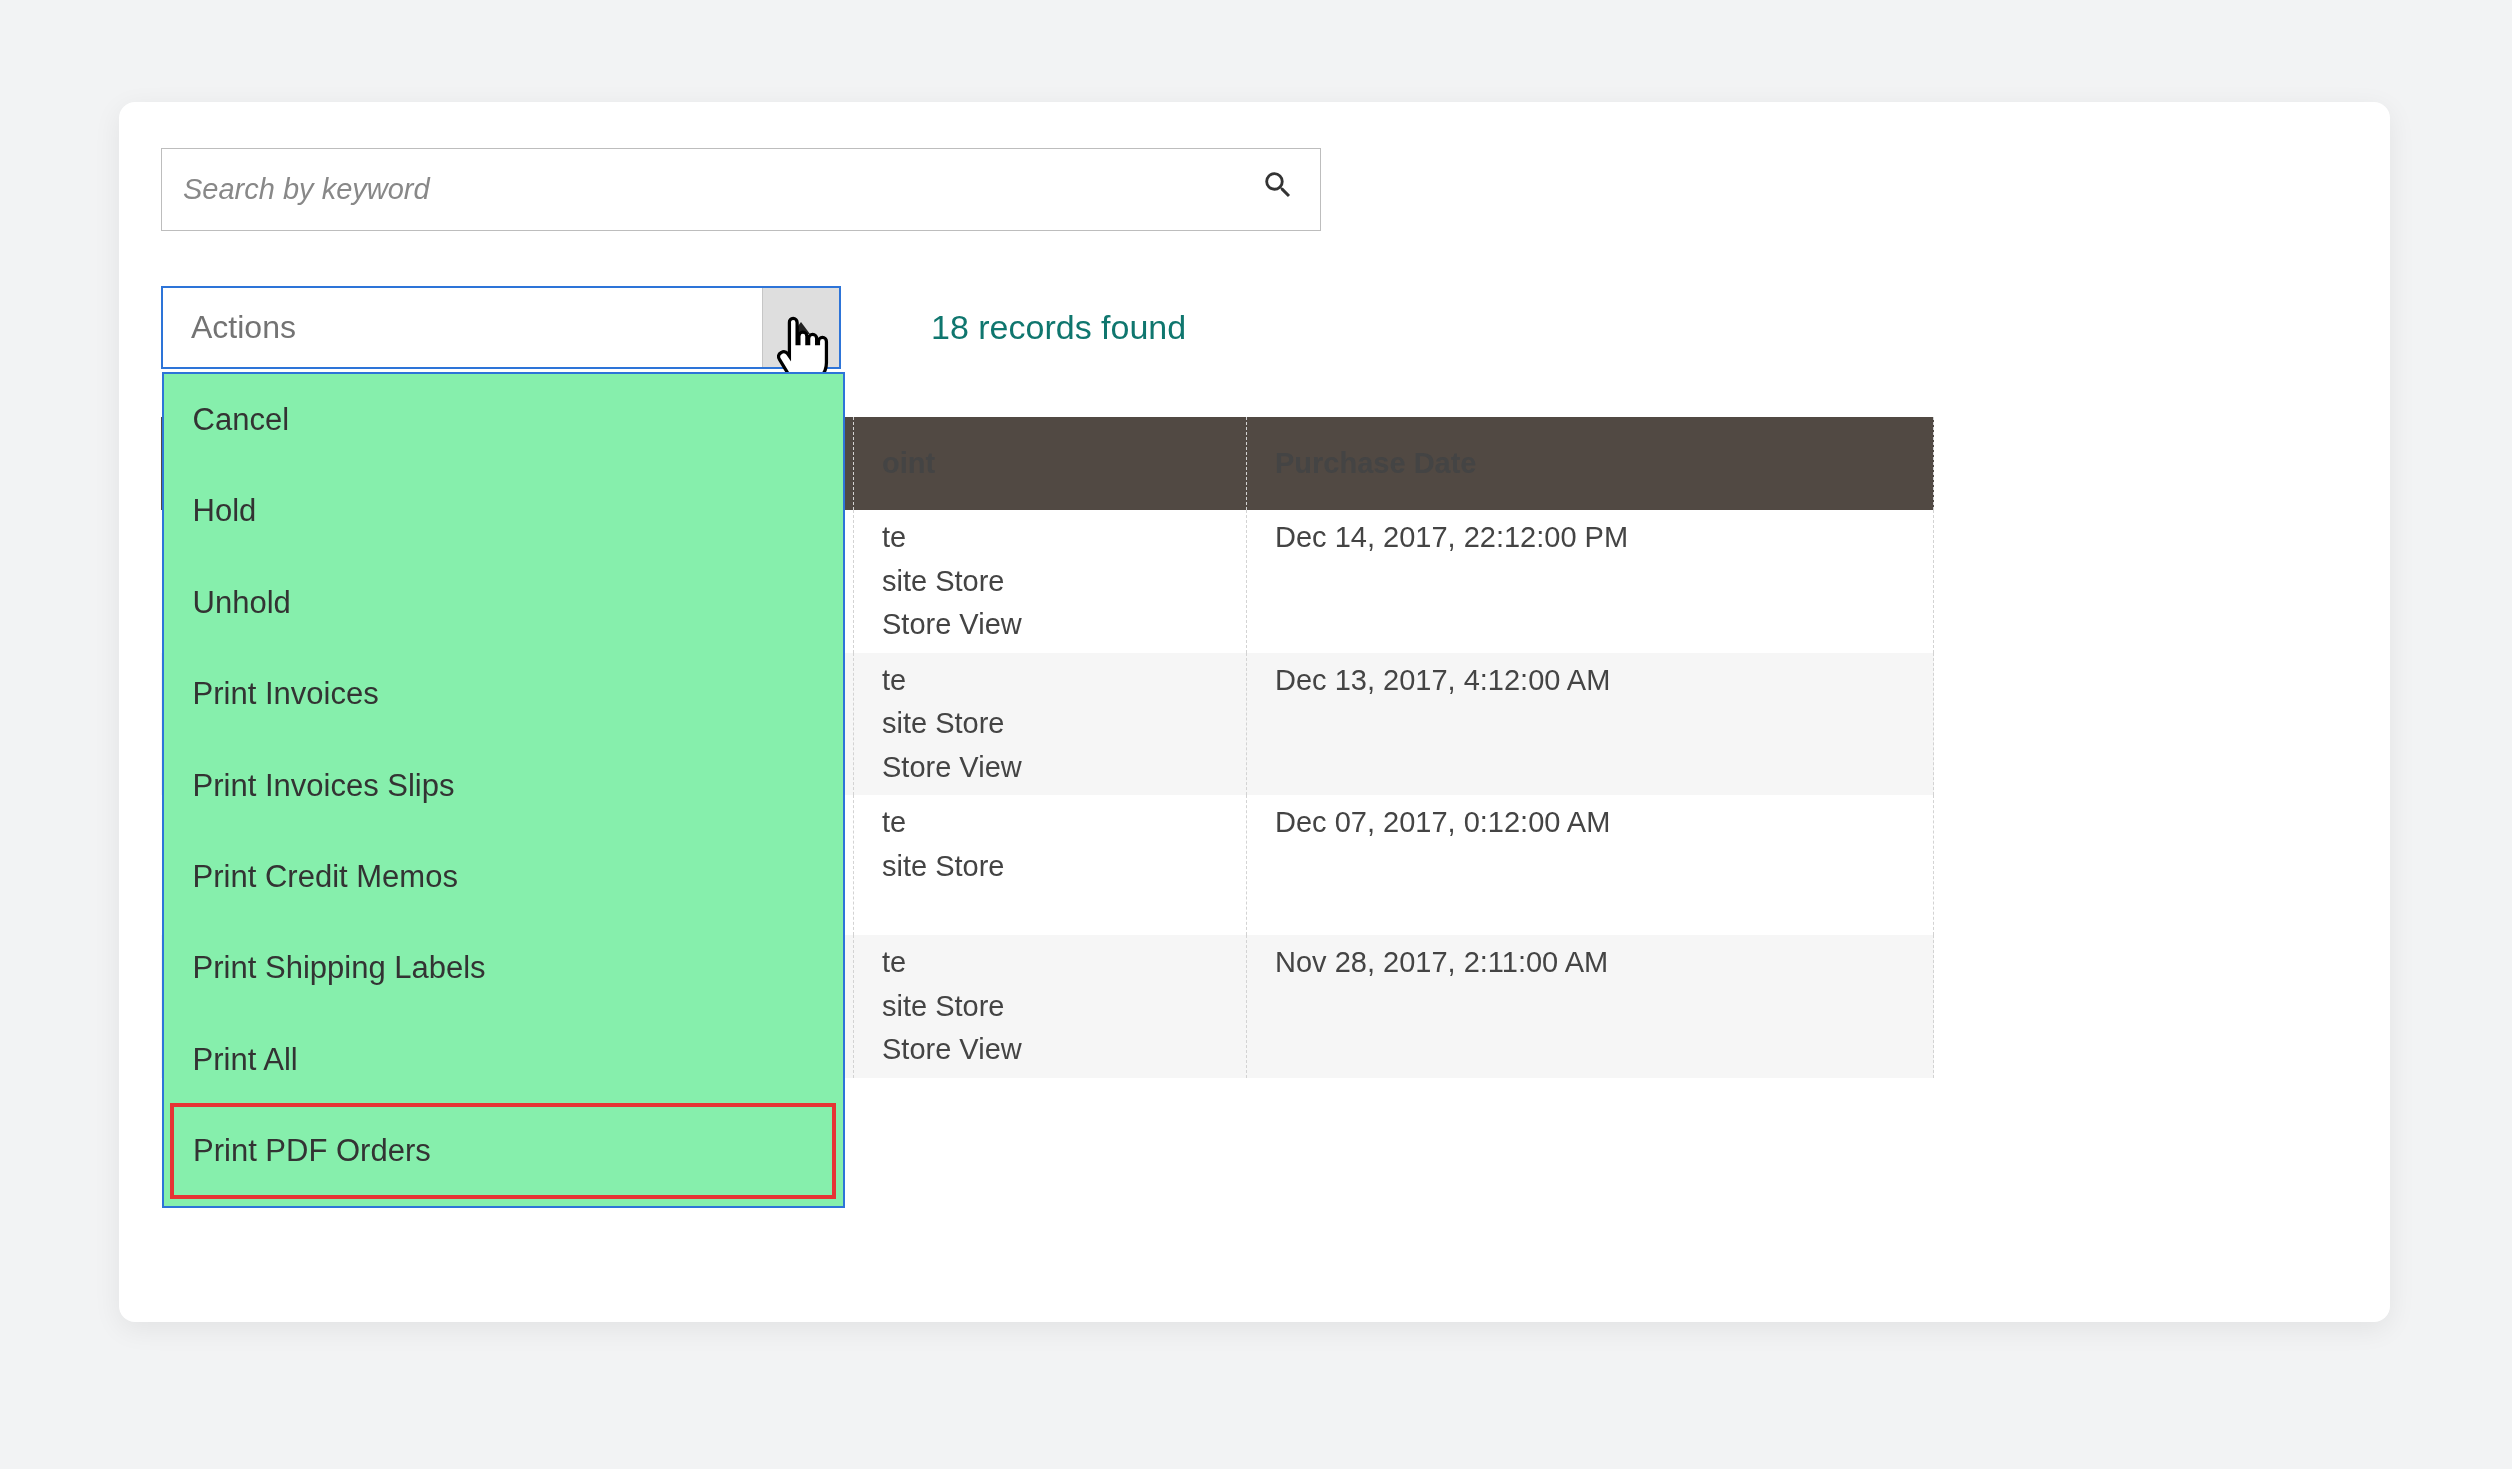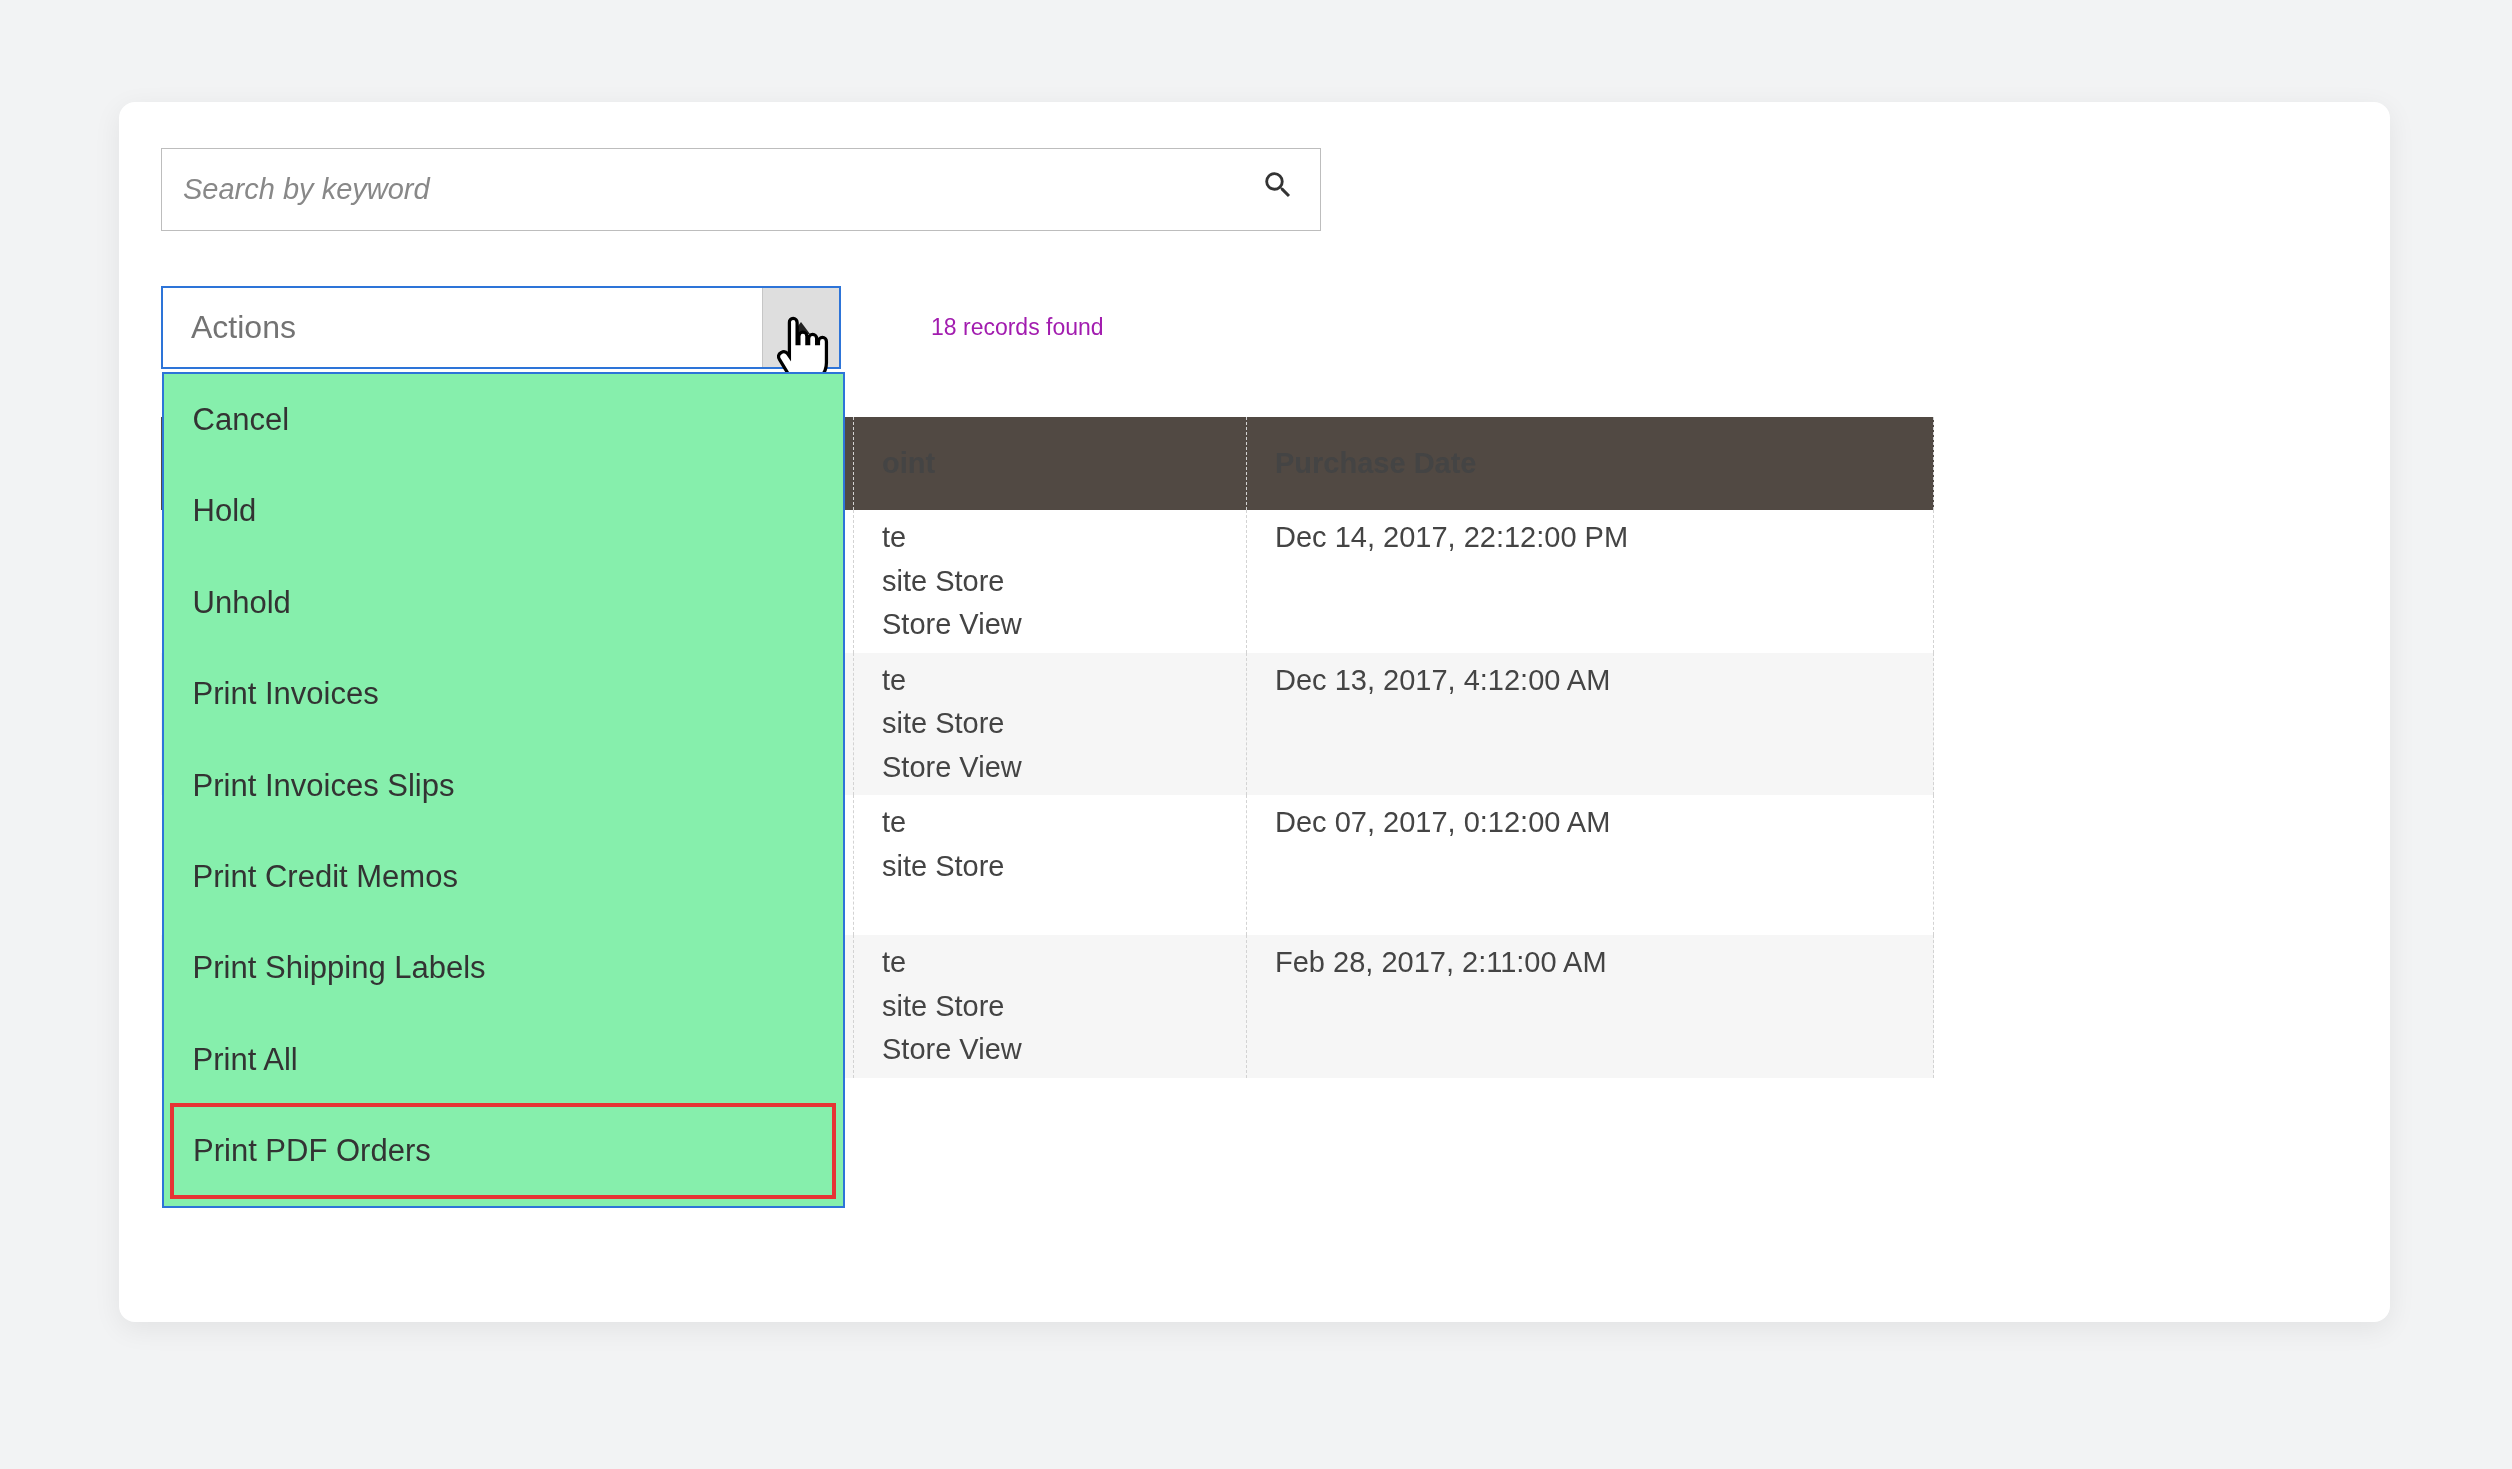--- a/index.html
+++ b/index.html
@@ -100,22 +100,22 @@
   
   .cursor-icon {
     position: absolute;
     left: 610px;
     top: 28px;
     pointer-events: none;
   }
   .cursor-icon svg { width: 62px; height: 77px; }
 
   .records-found {
-    font-size: 23px;
-    color: #a21caf;
+    font-size: 34px;
+    color: #0f766e;
   }
 
   
   .dropdown {
     position: absolute;
     left: -1.4px;
     top: 84px;
     width: 683px;
     background: #86efac;
     border: 2.1px solid #2d74d8;
@@ -266,19 +266,19 @@
       </div>
       <div class="grid-row">
         <div class="cell cell-a"></div>
         <div class="cell cell-b"></div>
         <div class="cell cell-c"></div>
         <div class="cell cell-point">
           <span>te</span><br>
           <span>site Store</span><br>
           <span>Store View</span>
         </div>
-        <div class="cell cell-purchase">Feb 28, 2017, 2:11:00 AM</div>
+        <div class="cell cell-purchase">Nov 28, 2017, 2:11:00 AM</div>
       </div>
     </div>
   </div>
 
 </div>
 
 
 </body></html>

